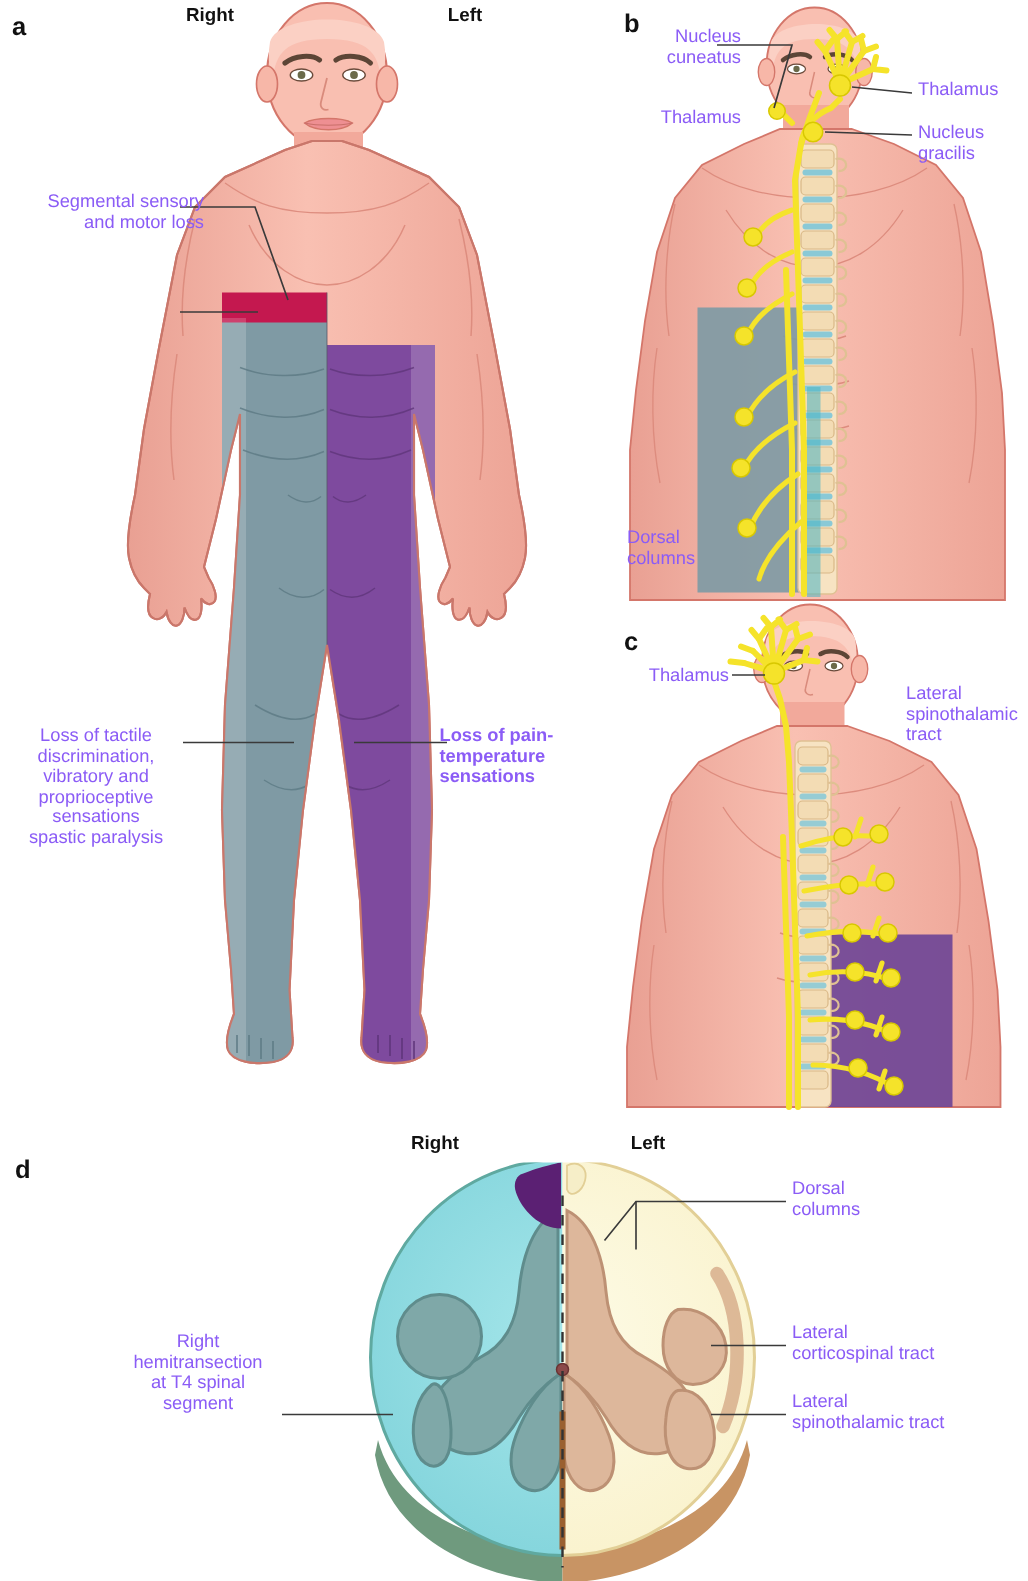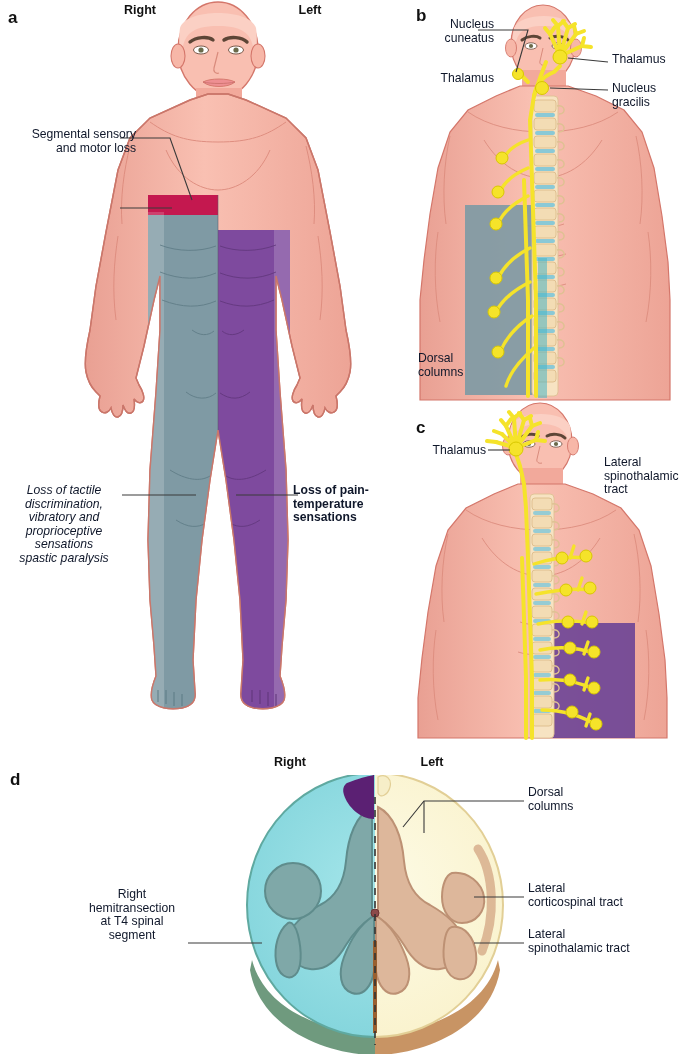--- a/index.html
+++ b/index.html
@@ -10,21 +10,21 @@
   }
   .fig{position:absolute;inset:0;}
   .panel-letter{
     position:absolute;font-weight:bold;font-size:17px;color:#111;
   }
   .hdr{
     position:absolute;font-weight:bold;font-size:12.5px;color:#111;
     text-align:center;white-space:nowrap;
   }
   .lbl{
-    position:absolute;font-size:12.2px;line-height:13.6px;color:#0f172a;
+    position:absolute;font-size:12.2px;line-height:13.6px;color:#8b5cf6;
     white-space:pre-line;
   }
   .lbl.r{text-align:right;}
   .lbl.l{text-align:left;}
   .lbl.c{text-align:center;}
   svg{position:absolute;top:0;left:0;overflow:visible;}
   .leader{stroke:#3a3a3a;stroke-width:1.1;fill:none;}
 </style>
 </head>
 <body>
@@ -206,21 +206,21 @@
     <g>
       <path class="leader" d="M120,138 L170,138 L192,200"></path>
       <path class="leader" d="M120,208 L172,208"></path>
       <path class="leader" d="M122,495 L196,495"></path>
       <path class="leader" d="M298,495 L236,495"></path>
     </g>
   </svg>
 
   <div class="lbl r" style="left:0px;top:128px;width:120px;padding-left:16px;">Segmental sensory
 and motor loss</div>
-  <div class="lbl c" style="left:6px;top:484px;width:116px;font-style:italic;">Loss of tactile
+  <div class="lbl c" style="left:6px;top:484px;width:116px;">Loss of tactile
 discrimination,
 vibratory and
 proprioceptive
 sensations
 spastic paralysis</div>
   <div class="lbl l" style="left:293px;top:484px;width:110px;font-weight:bold;">Loss of pain-
 temperature
 sensations</div>
 
   <div class="panel-letter" style="left:416px;top:6px;">b</div>

